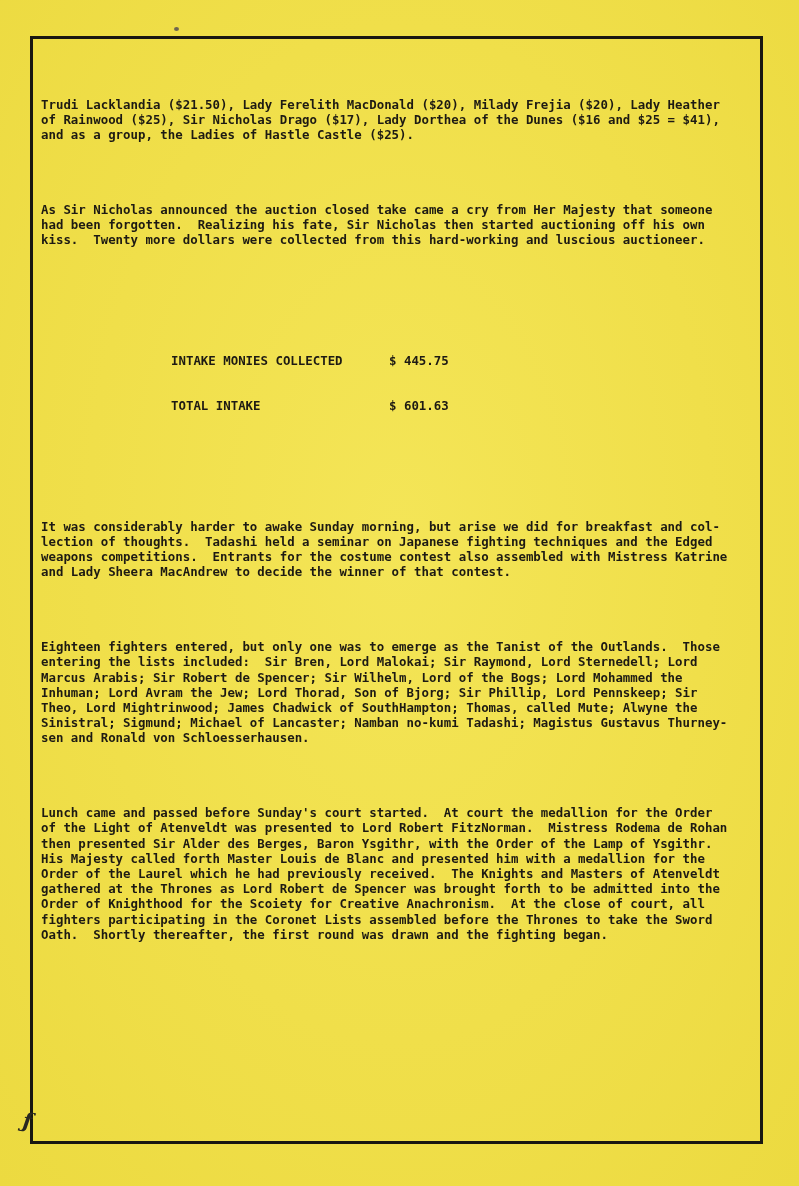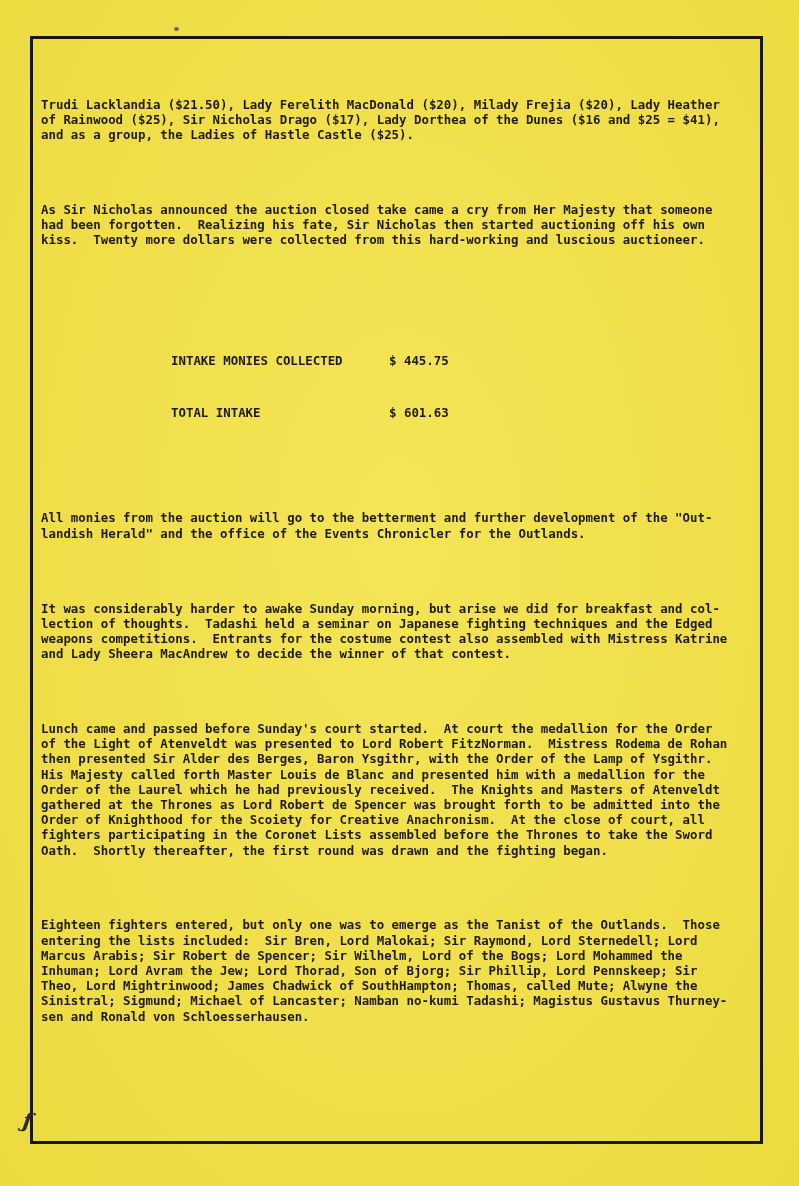--- a/index.html
+++ b/index.html
@@ -23,21 +23,21 @@
     font-family:"DejaVu Sans Mono", monospace;
     font-weight:bold;
     font-size:12.4px;
     line-height:15.2px;
     color:#1d1a13;
     white-space:pre;
   }
   .content p{margin:0 0 14px 0;}
   .totals{margin:0 0 14px 130px;}
   .t-row{display:flex;}
-  .t-row.gap{margin-top:7px;}
+  .t-row.gap{}
   .t-label{width:218px;}
   .t-value{width:66px;text-align:left;}
   .t-value.underlined{border-bottom:2px solid #1d1a13;}
   .speck{
     position:absolute;left:174px;top:27px;width:5px;height:4px;
     background:#6e6550;border-radius:50%;
   }
   .pen-mark{
     position:absolute;left:23px;top:1108px;
     font-family:"DejaVu Serif", serif;
@@ -68,45 +68,43 @@
         <div class="t-row">
           <span class="t-label">INTAKE MONIES COLLECTED</span>
           <span class="t-value">$ 445.75</span>
         </div>
         <div class="t-row gap">
           <span class="t-label">TOTAL INTAKE</span>
           <span class="t-value">$ 601.63</span>
         </div>
       </div>
 
-      <p>All monies from the auction will go to the betterment and further development of the "Out-
-landish Herald" and the office of the Events Chronicler for the Outlands.</p>
 
       <p>It was considerably harder to awake Sunday morning, but arise we did for breakfast and col-
 lection of thoughts.  Tadashi held a seminar on Japanese fighting techniques and the Edged
 weapons competitions.  Entrants for the costume contest also assembled with Mistress Katrine
 and Lady Sheera MacAndrew to decide the winner of that contest.</p>
+
+      <p>Eighteen fighters entered, but only one was to emerge as the Tanist of the Outlands.  Those
+entering the lists included:  Sir Bren, Lord Malokai; Sir Raymond, Lord Sternedell; Lord
+Marcus Arabis; Sir Robert de Spencer; Sir Wilhelm, Lord of the Bogs; Lord Mohammed the
+Inhuman; Lord Avram the Jew; Lord Thorad, Son of Bjorg; Sir Phillip, Lord Pennskeep; Sir
+Theo, Lord Mightrinwood; James Chadwick of SouthHampton; Thomas, called Mute; Alwyne the
+Sinistral; Sigmund; Michael of Lancaster; Namban no-kumi Tadashi; Magistus Gustavus Thurney-
+sen and Ronald von Schloesserhausen.</p>
 
       <p>Lunch came and passed before Sunday's court started.  At court the medallion for the Order
 of the Light of Atenveldt was presented to Lord Robert FitzNorman.  Mistress Rodema de Rohan
 then presented Sir Alder des Berges, Baron Ysgithr, with the Order of the Lamp of Ysgithr.
 His Majesty called forth Master Louis de Blanc and presented him with a medallion for the
 Order of the Laurel which he had previously received.  The Knights and Masters of Atenveldt
 gathered at the Thrones as Lord Robert de Spencer was brought forth to be admitted into the
 Order of Knighthood for the Scoiety for Creative Anachronism.  At the close of court, all
 fighters participating in the Coronet Lists assembled before the Thrones to take the Sword
 Oath.  Shortly thereafter, the first round was drawn and the fighting began.</p>
-
-      <p>Eighteen fighters entered, but only one was to emerge as the Tanist of the Outlands.  Those
-entering the lists included:  Sir Bren, Lord Malokai; Sir Raymond, Lord Sternedell; Lord
-Marcus Arabis; Sir Robert de Spencer; Sir Wilhelm, Lord of the Bogs; Lord Mohammed the
-Inhuman; Lord Avram the Jew; Lord Thorad, Son of Bjorg; Sir Phillip, Lord Pennskeep; Sir
-Theo, Lord Mightrinwood; James Chadwick of SouthHampton; Thomas, called Mute; Alwyne the
-Sinistral; Sigmund; Michael of Lancaster; Namban no-kumi Tadashi; Magistus Gustavus Thurney-
-sen and Ronald von Schloesserhausen.</p>
 
       
 
       
 
       
 
       
 
     </div>

